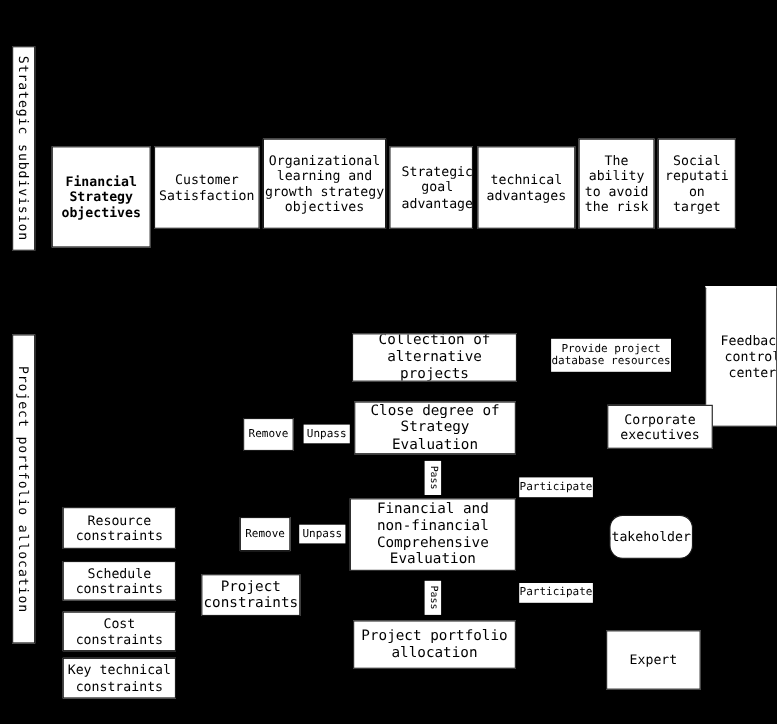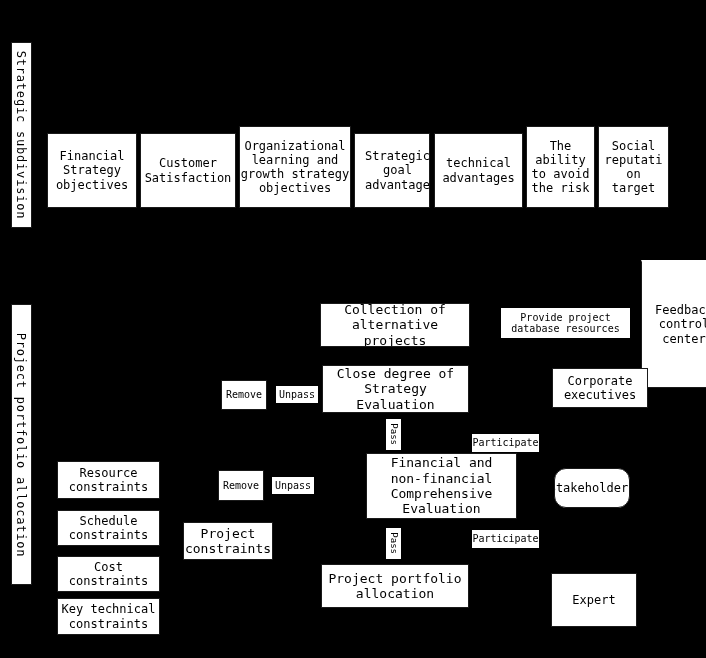--- a/index.html
+++ b/index.html
@@ -102,21 +102,21 @@
 
   <div class="band" style="left:11px; top:42px; width:21px; height:186px;">
     <span class="f12">Strategic subdivision</span>
   </div>
 
   <div class="band" style="left:11px; top:304px; width:21px; height:281px;">
     <span class="f12">Project portfolio allocation</span>
   </div>
 
 
-  <div class="node f12" style="left:47px; top:133px; width:90px; height:75px;">Financial
+  <div class="node f12" style="left:47px; top:133px; width:90px; height:92px;font-weight:bold;">Financial
 Strategy
 objectives</div>
 
   <div class="node f12" style="left:140px; top:133px; width:96px; height:75px;">Customer
 Satisfaction</div>
 
   <div class="node f12" style="left:239px; top:126px; width:112px; height:82px;">Organizational
 learning and
 growth strategy
 objectives</div>
@@ -138,21 +138,21 @@
 on
 target</div>
 
   <div class="node f13" style="left:320px; top:303px; width:150px; height:44px;">Collection of
 alternative projects</div>
 
   <div class="node f13" style="left:322px; top:365px; width:147px; height:48px;">Close degree of
 Strategy
 Evaluation</div>
 
-  <div class="node f13" style="left:318px; top:453px; width:151px; height:66px;margin-left:48px;">Financial and
+  <div class="node f13" style="left:318px; top:453px; width:151px; height:66px;">Financial and
 non-financial
 Comprehensive
 Evaluation</div>
 
   <div class="node f13" style="left:321px; top:564px; width:148px; height:44px;">Project portfolio
 allocation</div>
 
   <div class="node f10" style="left:221px; top:380px; width:46px; height:30px;">Remove</div>
 
   <div class="node f10" style="left:218px; top:470px; width:46px; height:31px;">Remove</div>
@@ -166,21 +166,21 @@
   </div>
 
   <div class="tag vtag f9" style="left:386px; top:528px; width:15px; height:31px;">
     <span>Pass</span>
   </div>
 
   <div class="tag f10" style="left:472px; top:434px; width:67px; height:18px;">Participate</div>
 
   <div class="tag f10" style="left:472px; top:530px; width:67px; height:18px;">Participate</div>
 
-  <div class="tag f10" style="left:501px; top:308px; width:129px; height:30px;">Provide project
+  <div class="tag f10" style="left:501px; top:308px; width:109px; height:30px;">Provide project
 database resources</div>
 
   <div class="node dash-top f12" style="left:641px; top:260px; width:66px; height:128px;">Feedback
 control
 center</div>
 
   <div class="node f12" style="left:552px; top:368px; width:96px; height:40px;">Corporate
 executives</div>
 
   <div class="node f12" style="left:554px; top:468px; width:76px; height:40px;border-radius:12px;">Stakeholders</div>

